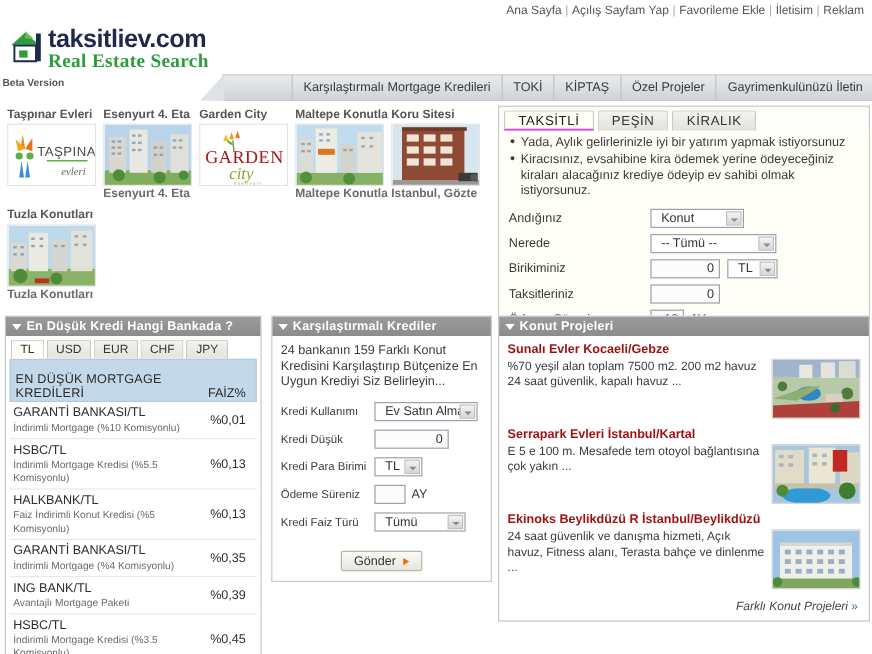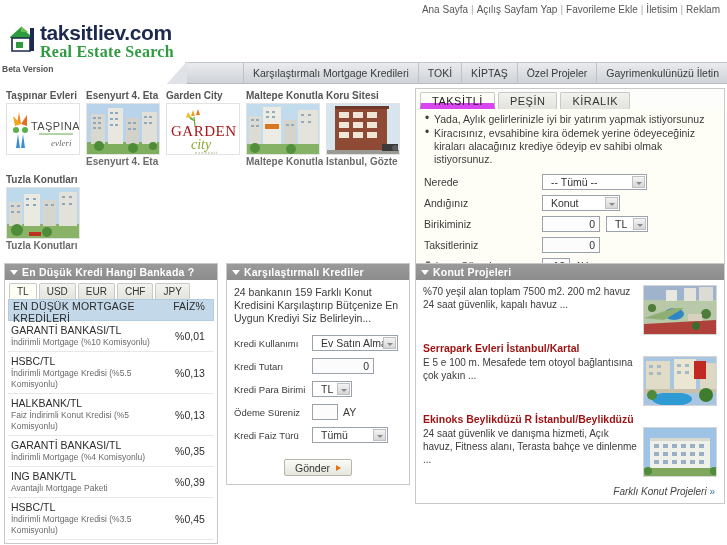--- a/index.html
+++ b/index.html
@@ -114,21 +114,21 @@
   .stab {
     font-size: 11px; letter-spacing: 0.5px;
     padding: 2px 11px 2px 11px; margin-right: 3px;
     border: 1px solid #c9c9c9; border-bottom: none;
     background: linear-gradient(to bottom, #f2f2ee, #e3e3dd);
     color: #333; cursor: pointer; border-radius: 2px 2px 0 0;
     line-height: 13px;
   }
   .stab.active {
     background: #fffef6; color: #222; font-weight: normal;
-    border-bottom: 6px solid #d946ef;
+    border-bottom: 2px solid #d946ef;
   }
   #search-body { padding: 4px 8px 8px 8px; background: #fffef6; }
   .bullets { margin: 0 0 6px 0; padding: 0; list-style: none; }
   .bullets li {
     font-size: 10.5px; color: #3b3b3b; line-height: 13px;
     padding-left: 10px; position: relative; margin-bottom: 1px;
   }
   .bullets li::before {
     content: "\2022"; position: absolute; left: 1px; top: -1px;
     color: #3b3b3b; font-size: 12px;
@@ -195,21 +195,21 @@
   .ctab {
     font-size: 10px; padding: 1px 7px; margin-right: 2px;
     border: 1px solid #c9c9c9; border-bottom: none;
     background: linear-gradient(to bottom, #f2f2ee, #e4e4de);
     color: #333; cursor: pointer; border-radius: 2px 2px 0 0;
     line-height: 13px;
   }
   .ctab.active { background: #fffef6; border-bottom: 1px solid #fffef6; }
   #banks-body { padding: 0 3px 3px 3px; }
   .bank-head {
-    display: flex; background: #c3d8e9; height: 22px; align-items: flex-start;
+    display: flex; background: #c3d8e9; height: 36px; align-items: flex-end;
     border: 1px solid #b4cbdd;
   }
   .bank-head .h1 {
     flex: 1; font-size: 10.5px; color: #2a2a2a; padding-left: 4px;
     letter-spacing: 0.2px;
   }
   .bank-head .h2 {
     width: 48px; font-size: 10.5px; color: #2a2a2a; text-align: center;
   }
   .bank-row {
@@ -493,31 +493,31 @@
         <div class="stab">KİRALIK</div>
       </div>
 
       <div id="search-body">
         <ul class="bullets">
           <li>Yada, Aylık gelirlerinizle iyi bir yatırım yapmak istiyorsunuz</li>
           <li>Kiracısınız, evsahibine kira ödemek yerine ödeyeceğiniz kiraları alacağınız krediye ödeyip ev sahibi olmak istiyorsunuz.</li>
         </ul>
 
         <div class="frow">
+          <div class="flabel">Andığınız</div>
+          <div class="sel" style="width:78px;">
+            <span>Konut</span>
+            <span class="arrow"></span>
+          </div>
+        </div>
+
+        <div class="frow">
           <div class="flabel">Nerede</div>
           <div class="sel" style="width:105px;">
             <span>-- Tümü --</span>
-            <span class="arrow"></span>
-          </div>
-        </div>
-
-        <div class="frow">
-          <div class="flabel">Andığınız</div>
-          <div class="sel" style="width:78px;">
-            <span>Konut</span>
             <span class="arrow"></span>
           </div>
         </div>
 
         <div class="frow">
           <div class="flabel">Birikiminiz</div>
           <div class="txt" style="width:58px;">0</div>
           <div class="sel" style="width:42px;margin-left:6px;">
             <span>TL</span>
             <span class="arrow"></span>
@@ -630,21 +630,21 @@
 
       <div class="crow">
         <div class="clabel">Kredi Kullanımı</div>
         <div class="sel" style="width:86px;">
           <span>Ev Satın Alma</span>
           <span class="arrow"></span>
         </div>
       </div>
 
       <div class="crow">
-        <div class="clabel">Kredi Tutarı</div>
+        <div class="clabel">Kredi Düşük</div>
         <div class="txt" style="width:62px;">0</div>
       </div>
 
       <div class="crow">
         <div class="clabel">Kredi Para Birimi</div>
         <div class="sel" style="width:40px;">
           <span>TL</span>
           <span class="arrow"></span>
         </div>
       </div>
@@ -673,20 +673,21 @@
   </div>
 
   <div id="panel-projects" class="panel">
     <div class="panel-head">
       <span class="caret"></span>
       <span>Konut Projeleri</span>
     </div>
     <div id="projects-body">
 
       <div class="proj">
+        <div class="proj-title">Sunalı Evler  Kocaeli/Gebze</div>
         <div class="proj-main">
           <div class="proj-desc">%70 yeşil alan toplam 7500 m2. 200 m2 havuz 24 saat güvenlik, kapalı havuz  ...</div>
           <div class="proj-img">
             <svg viewBox="0 0 74 50" width="74" height="50">
               <rect width="74" height="50" fill="#b7c9a8"></rect>
               <rect x="0" y="0" width="74" height="14" fill="#9fb4cc"></rect>
               <rect x="40" y="2" width="12" height="13" fill="#e4e4dc"></rect>
               <rect x="55" y="1" width="14" height="14" fill="#dcdcd4"></rect>
               <rect x="22" y="4" width="11" height="11" fill="#e8e8e0"></rect>
               <ellipse cx="30" cy="28" rx="10" ry="6" fill="#2f86c4"></ellipse>

